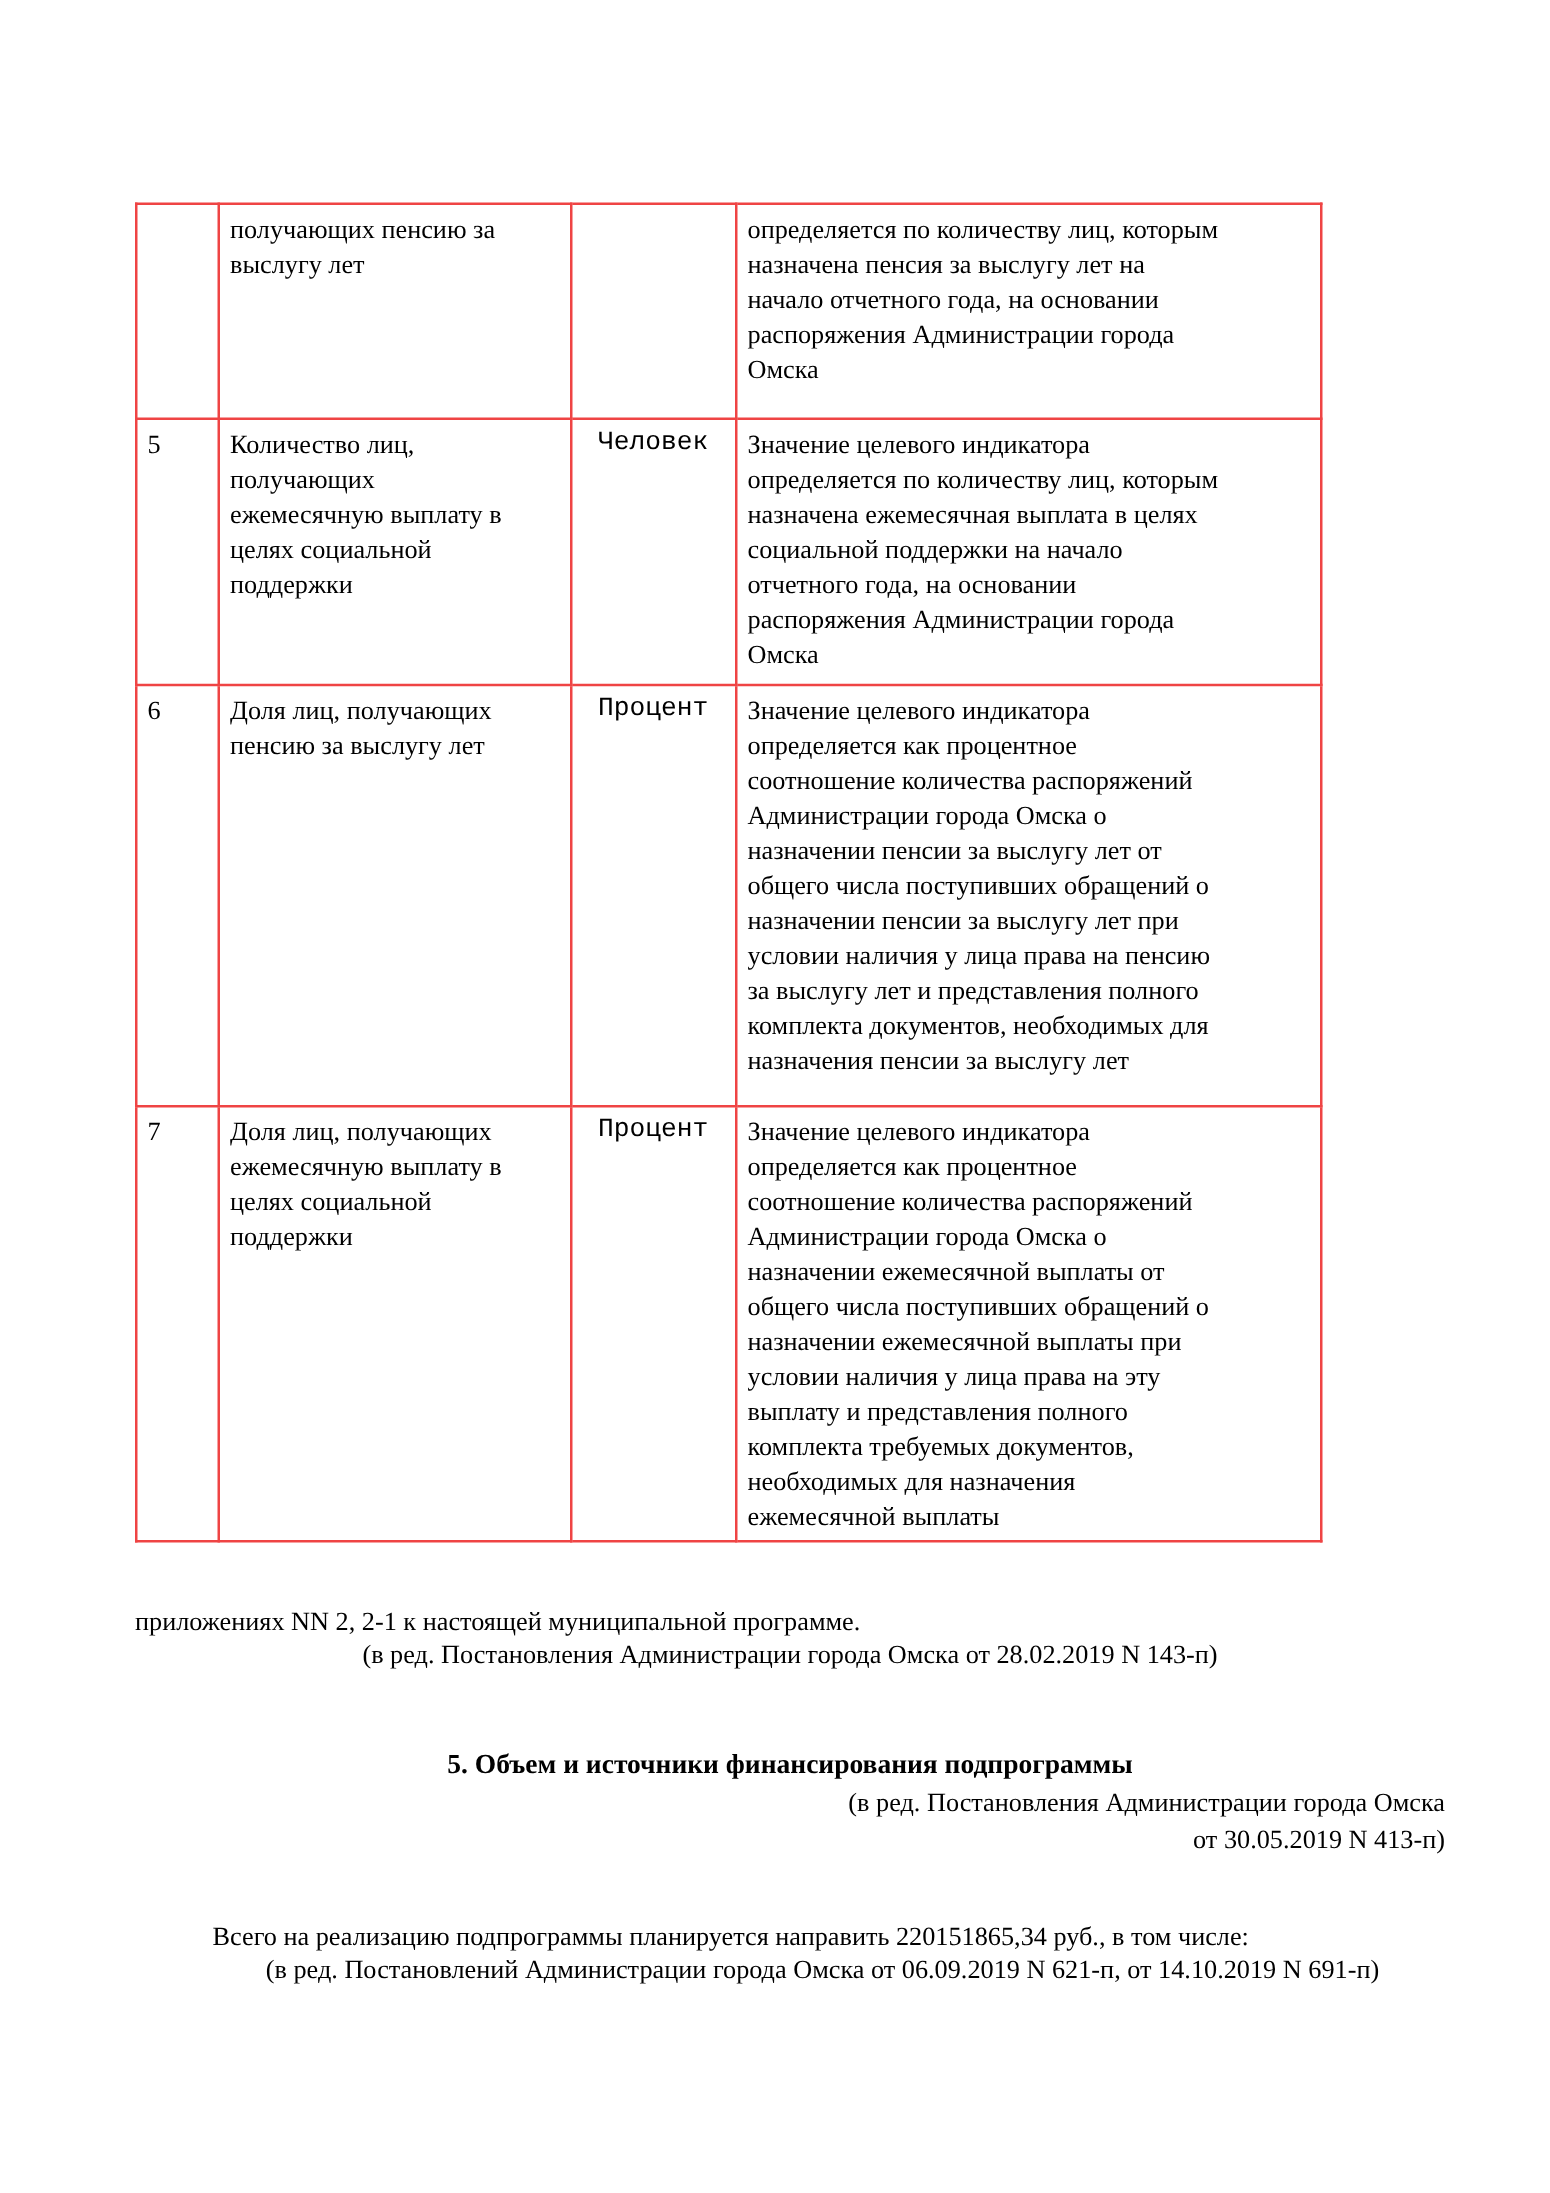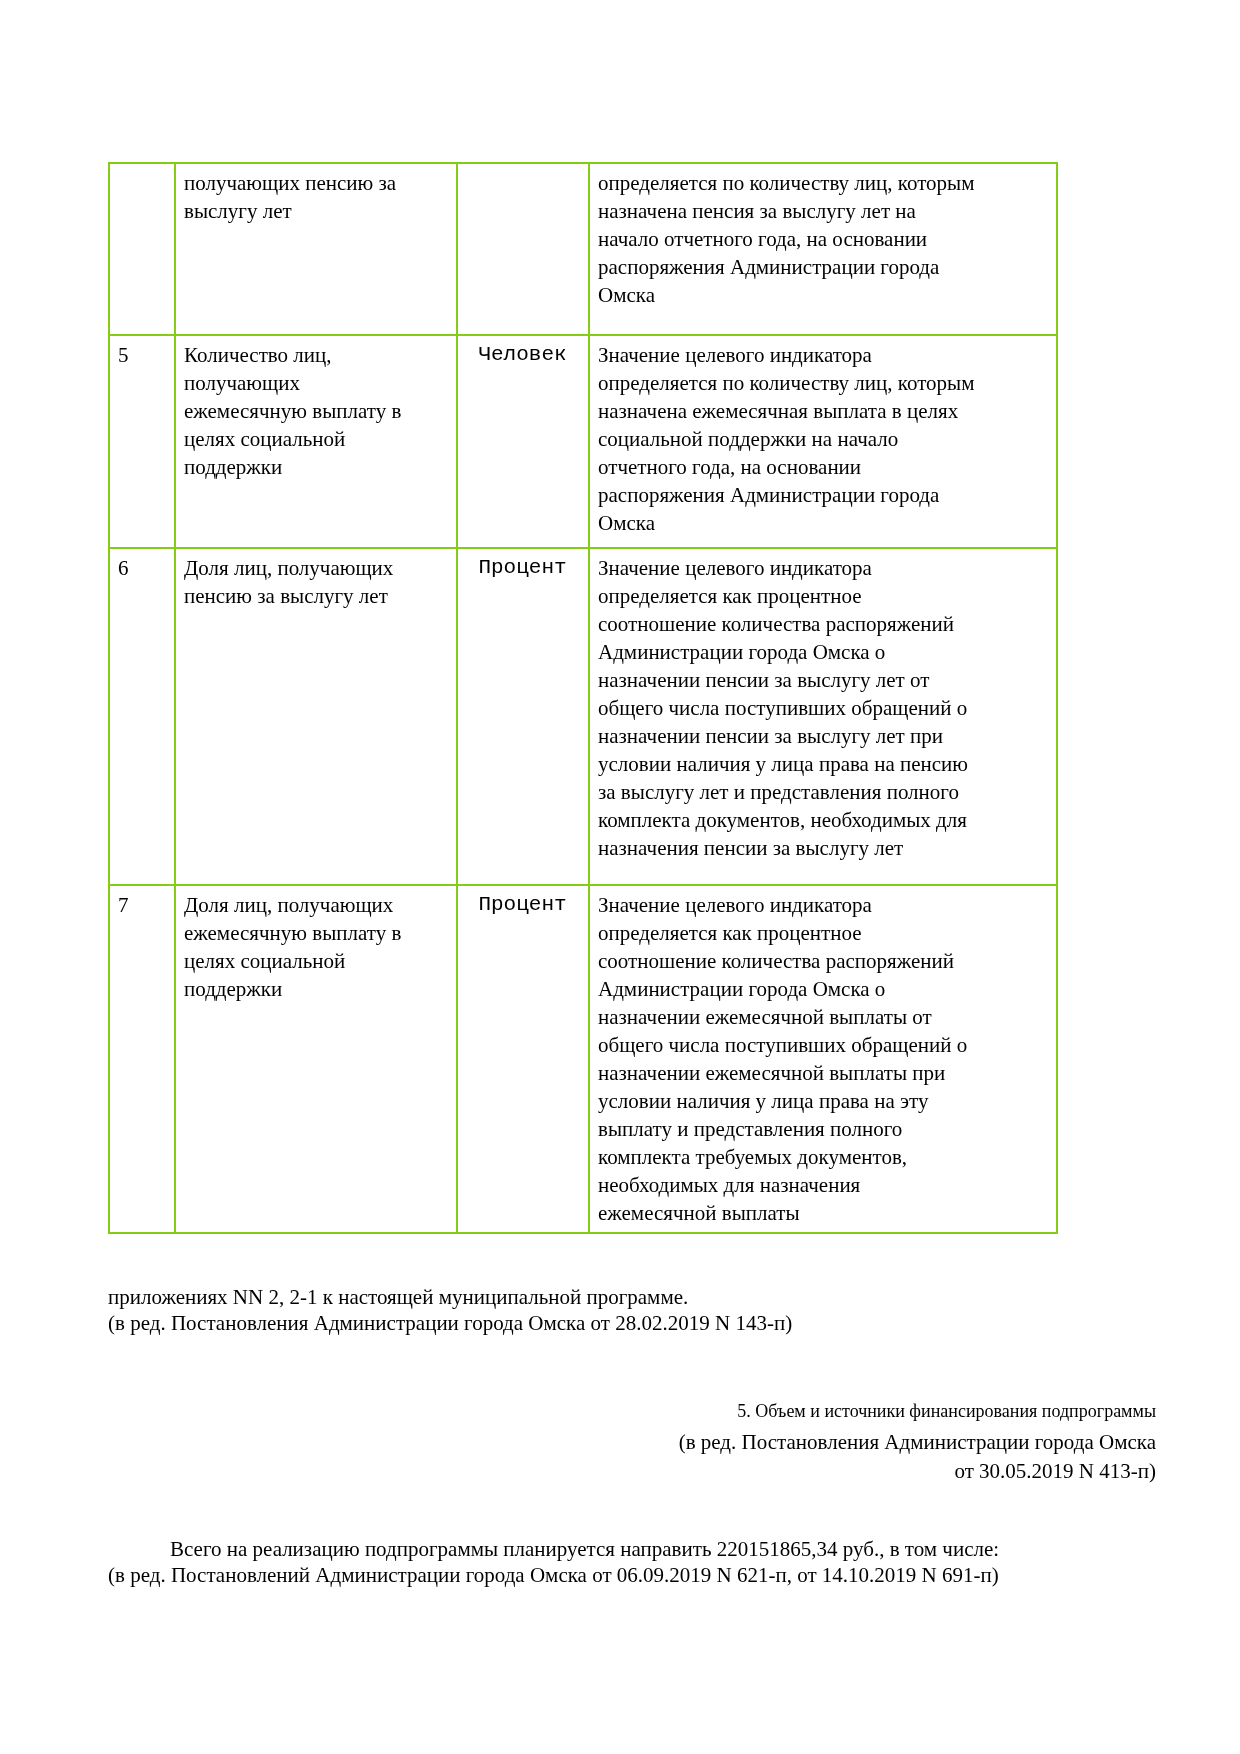--- a/index.html
+++ b/index.html
@@ -16,21 +16,21 @@
   
   table.doc-table {
     position: absolute;
     left: 108px;
     top: 162px;
     width: 948px;
     border-collapse: collapse;
     table-layout: fixed;
   }
   table.doc-table td {
-    border: 2px solid #84cc16;
+    border: 2px solid #ef4444;
     vertical-align: top;
     padding: 5px 9px 5px 8px;
     font-size: 21px;
     line-height: 28px;
   }
   td.cell-name, td.cell-desc { white-space: pre-line; }
   td.cell-unit { text-align: center; white-space: pre-line; font-family: Liberation Mono, monospace; }
   tr.r-cont { height: 172px; }
   tr.r-5 { height: 213px; }
   tr.r-6 { height: 337px; }
@@ -42,30 +42,30 @@
     position: absolute;
     left: 108px;
     top: 1284px;
     width: 1048px;
   }
   .para1-line1 {
     text-align: justify;
     text-align-last: justify;
     text-indent: 62px;
   }
-  .amendment-line { white-space: nowrap; }
+  .amendment-line { white-space: nowrap; text-align: center; }
 
   .section-heading {
     position: absolute;
     left: 108px;
     top: 1396px;
     width: 1048px;
-    text-align: right;
-    font-weight: normal;
-    font-size: 18px;
+    text-align: center;
+    font-weight: bold;
+    font-size: 22px;
     line-height: 30px;
     white-space: nowrap;
   }
   .heading-amendment {
     position: absolute;
     left: 108px;
     top: 1428px;
     width: 1048px;
     text-align: right;
     font-size: 21px;

